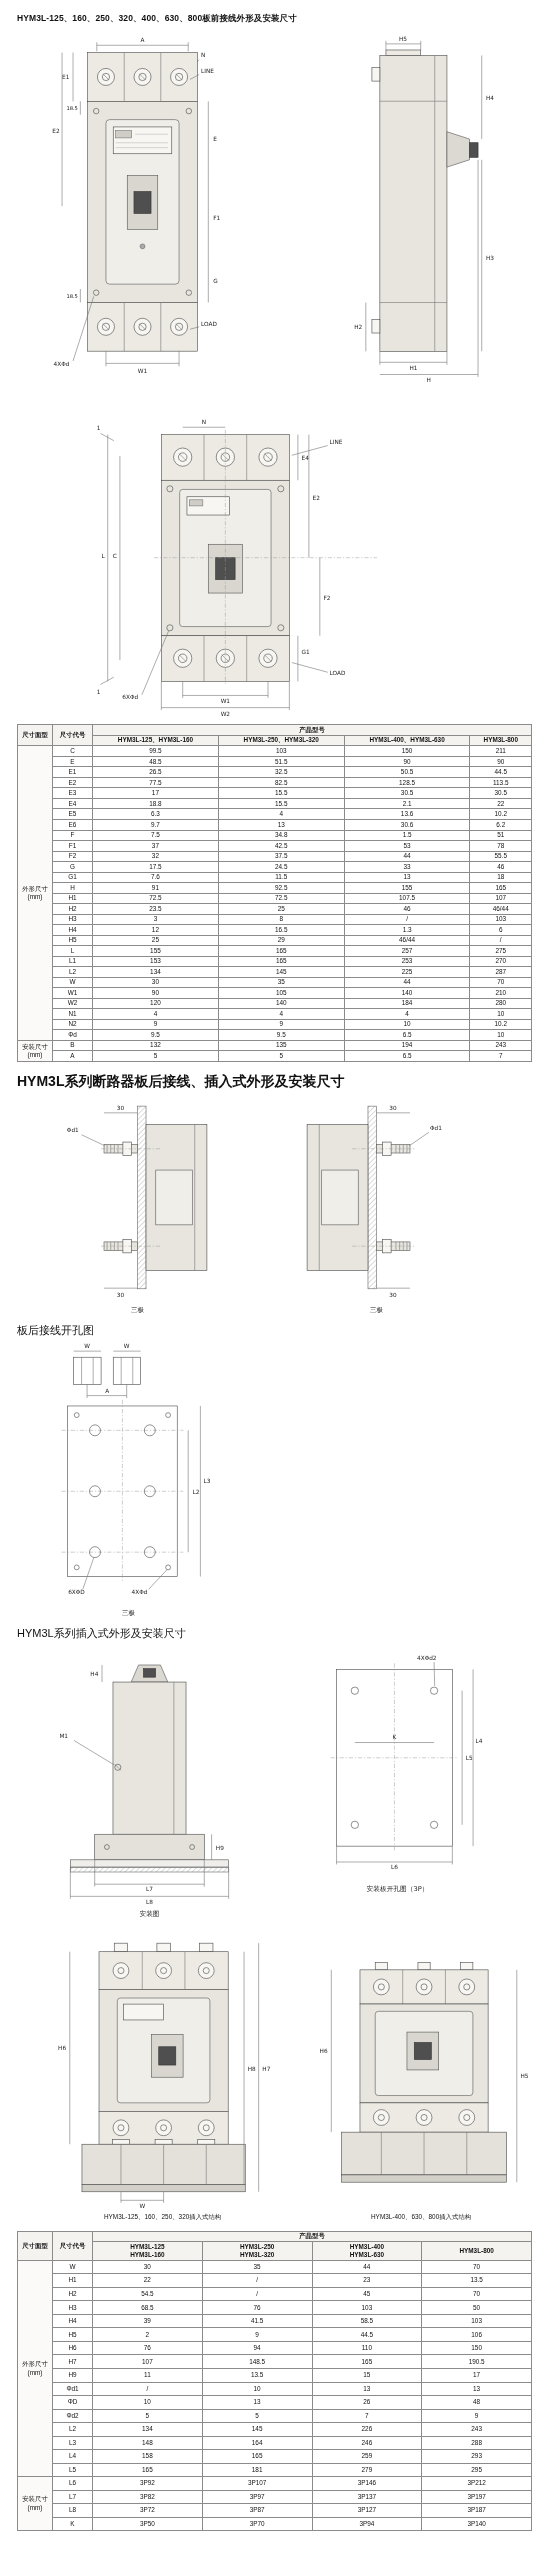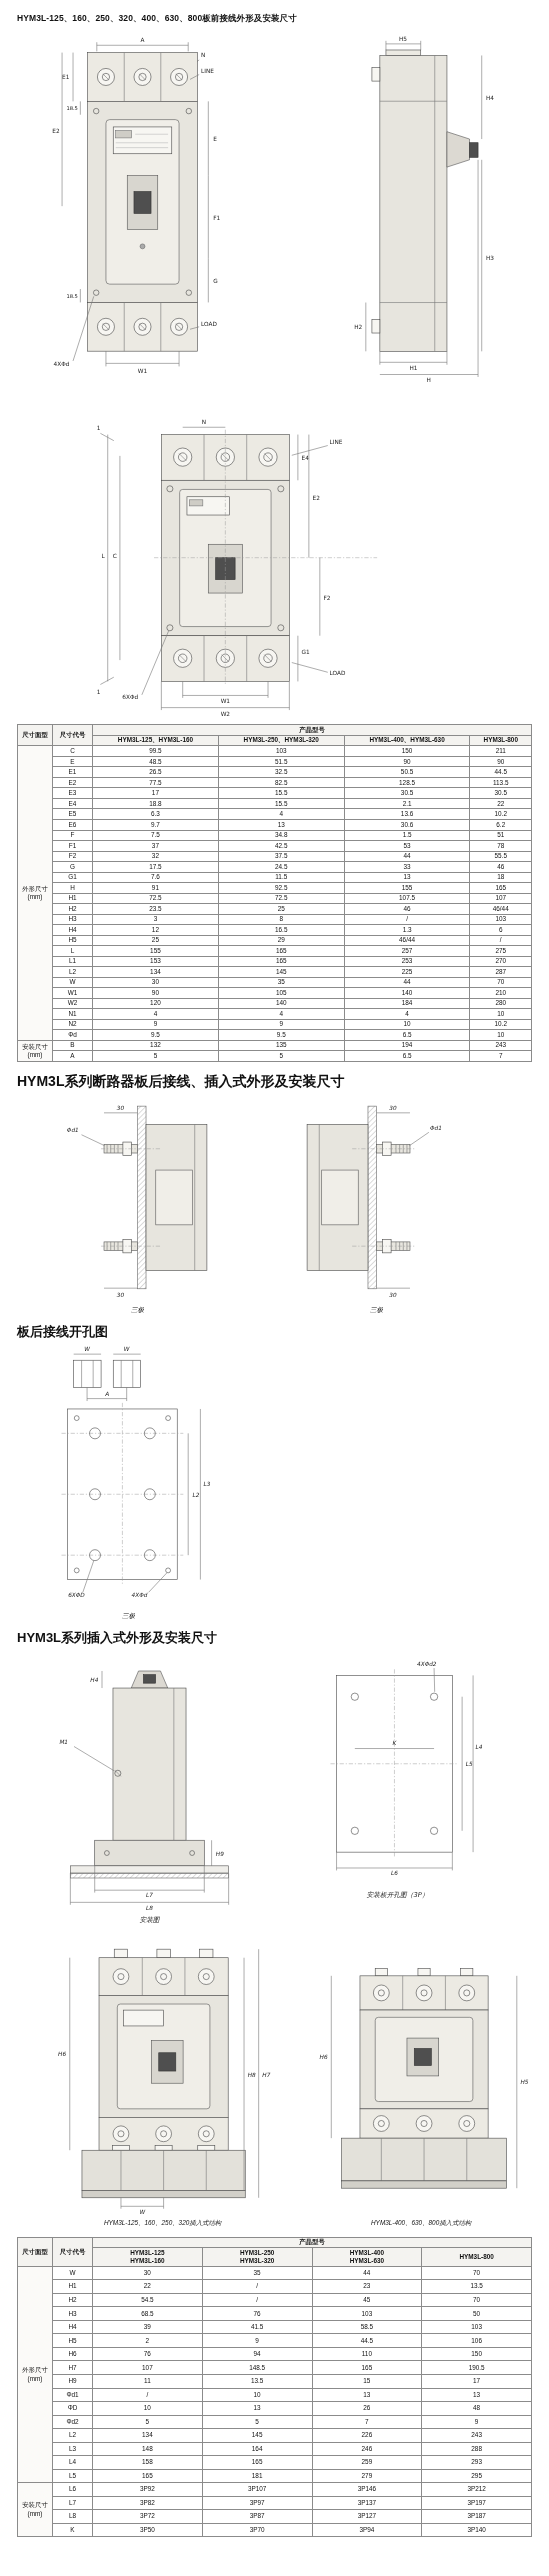--- a/index.html
+++ b/index.html
@@ -2,30 +2,30 @@
 <html style="font-size:9.8px"><head>
 <meta charset="utf-8">
 <style>
   * { margin:0; padding:0; box-sizing:border-box; }
   html,body { background:#ffffff; }
   body { font-family:"Liberation Sans","DejaVu Sans",sans-serif; color:#111; }
   .page { width:549px; min-height:2576px; padding:12.2px 17px 30.5px; background:#fff; }
 
   h1.doc-title { font-size:8.5px; font-weight:bold; margin:1.2px 0 8.5px; letter-spacing:0.1px; }
   h2.doc-title { font-size:14px; font-weight:bold; margin:11px 0 6.1px; }
-  h3.sub-title { font-size:13px; font-weight:bold; margin:8.5px 0 3.7px; }
+  h3.sub-title { font-size:11px; font-weight:normal; margin:8.5px 0 3.7px; }
 
   .row { display:flex; align-items:flex-start; }
   .drawings-row1 { padding-left:28px; padding-right:21px; justify-content:space-between; margin-bottom:13.4px; }
   .drawings-row2 { padding-left:71px; margin-bottom:4.9px; }
   .sanj-row { padding-left:29px; gap:56px; margin-bottom:6.1px; }
   .install-row { padding-left:29px; gap:59px; margin-bottom:7.3px; }
   .plugin-row { padding-left:14.6px; gap:8.5px; margin-bottom:8.5px; }
 
-  figure { display:block;font-style:italic; }
+  figure { display:block; }
   figcaption { text-align:center; font-size:6.4px; margin-top:1.8px; color:#111; }
 
   svg { display:block; }
   svg text { font-size:9.5px; fill:#1d1d1d; font-family:"DejaVu Sans",sans-serif; }
   svg text.sm { font-size:8.5px; }
   svg text.cap { font-size:11px; }
   svg line, svg rect, svg circle, svg polygon, svg path { stroke-width:1; }
   .dl  { stroke:#787878; fill:none; }
   .cl  { stroke:#9a9a9a; stroke-width:0.8; fill:none; stroke-dasharray:7 3 2 3; }
   .ol  { fill:#eceae3; stroke:#4a4a4a; }

